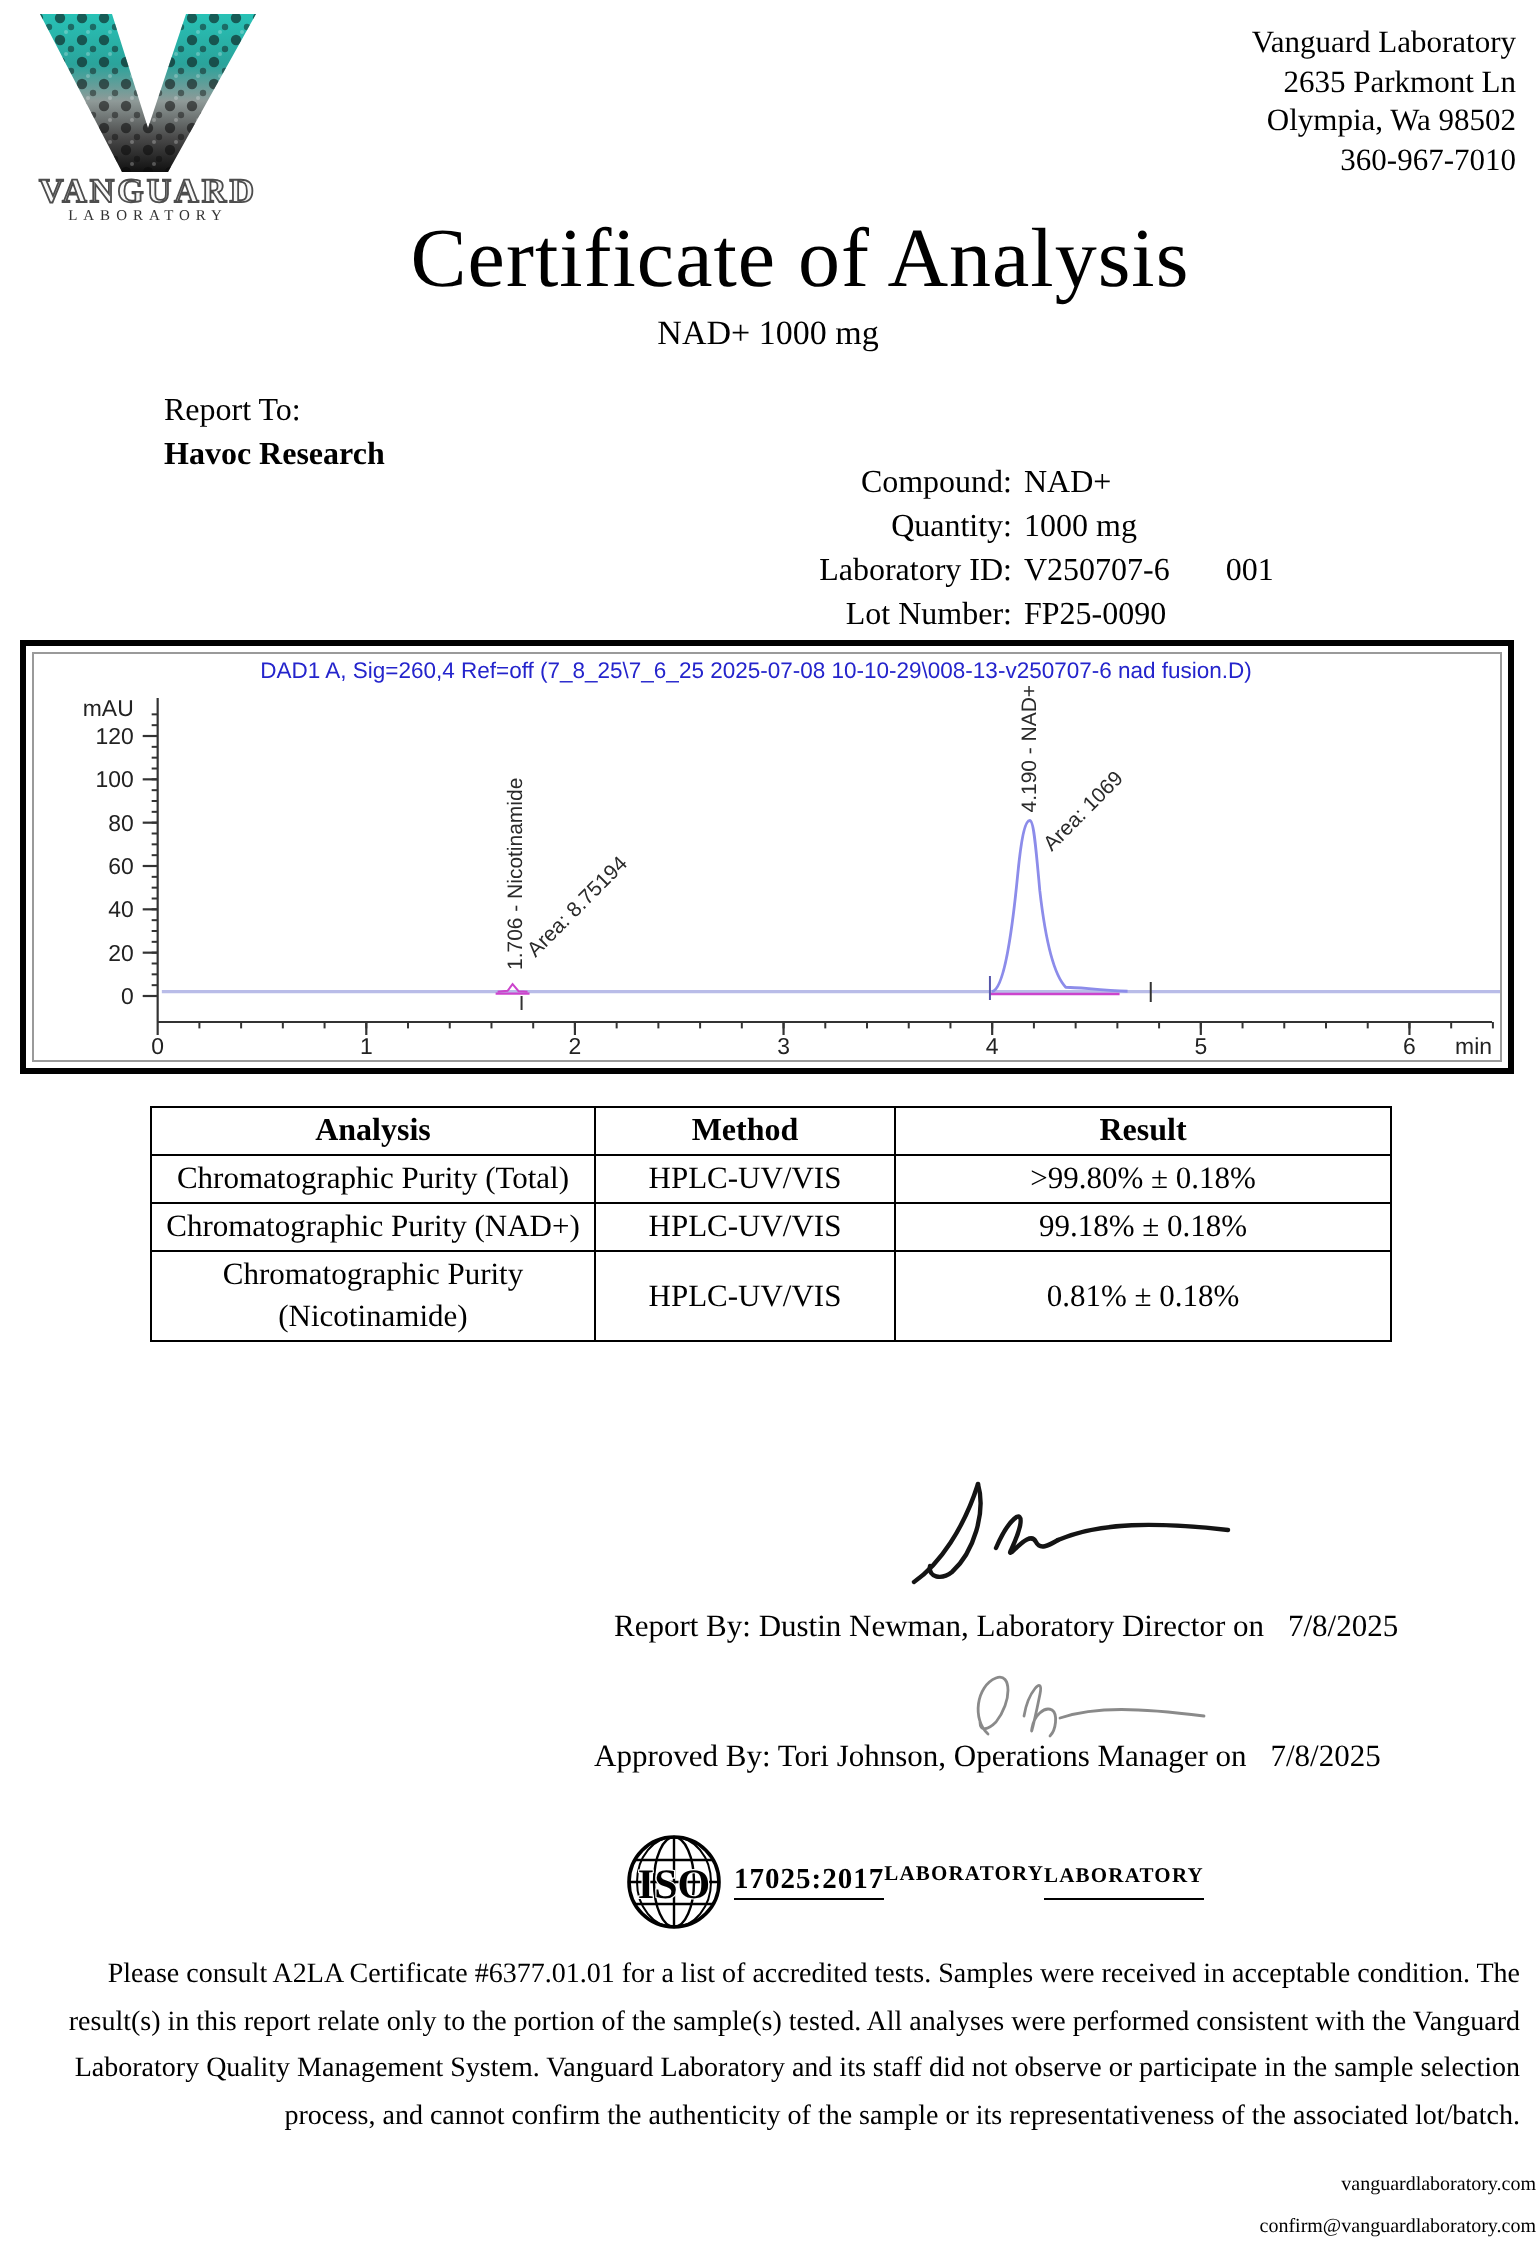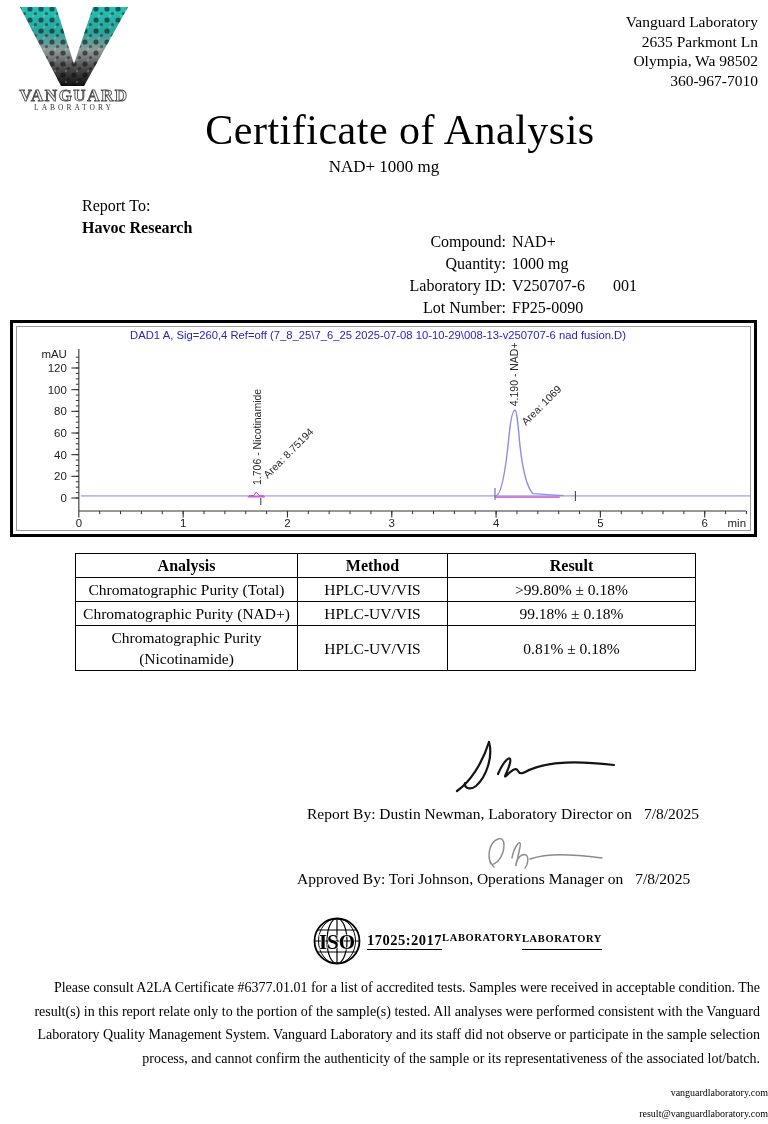--- a/index.html
+++ b/index.html
@@ -295,16 +295,16 @@
       <span class="iso-std">17025:2017</span>
       <span class="iso-acc">LABORATORY</span>
       <span class="iso-lab">LABORATORY</span>
     </div>
   </div>
 
   <div class="disclaimer">Please consult A2LA Certificate #6377.01.01 for a list of accredited tests. Samples were received in acceptable condition. The result(s) in this report relate only to the portion of the sample(s) tested. All analyses were performed consistent with the Vanguard Laboratory Quality Management System. Vanguard Laboratory and its staff did not observe or participate in the sample selection process, and cannot confirm the authenticity of the sample or its representativeness of the associated lot/batch.</div>
 
   <div class="site-links">
     <div>vanguardlaboratory.com</div>
-    <div>result@vanguardlaboratory.com</div>
+    <div>confirm@vanguardlaboratory.com</div>
   </div>
 
 </div>
 
 </body></html>

